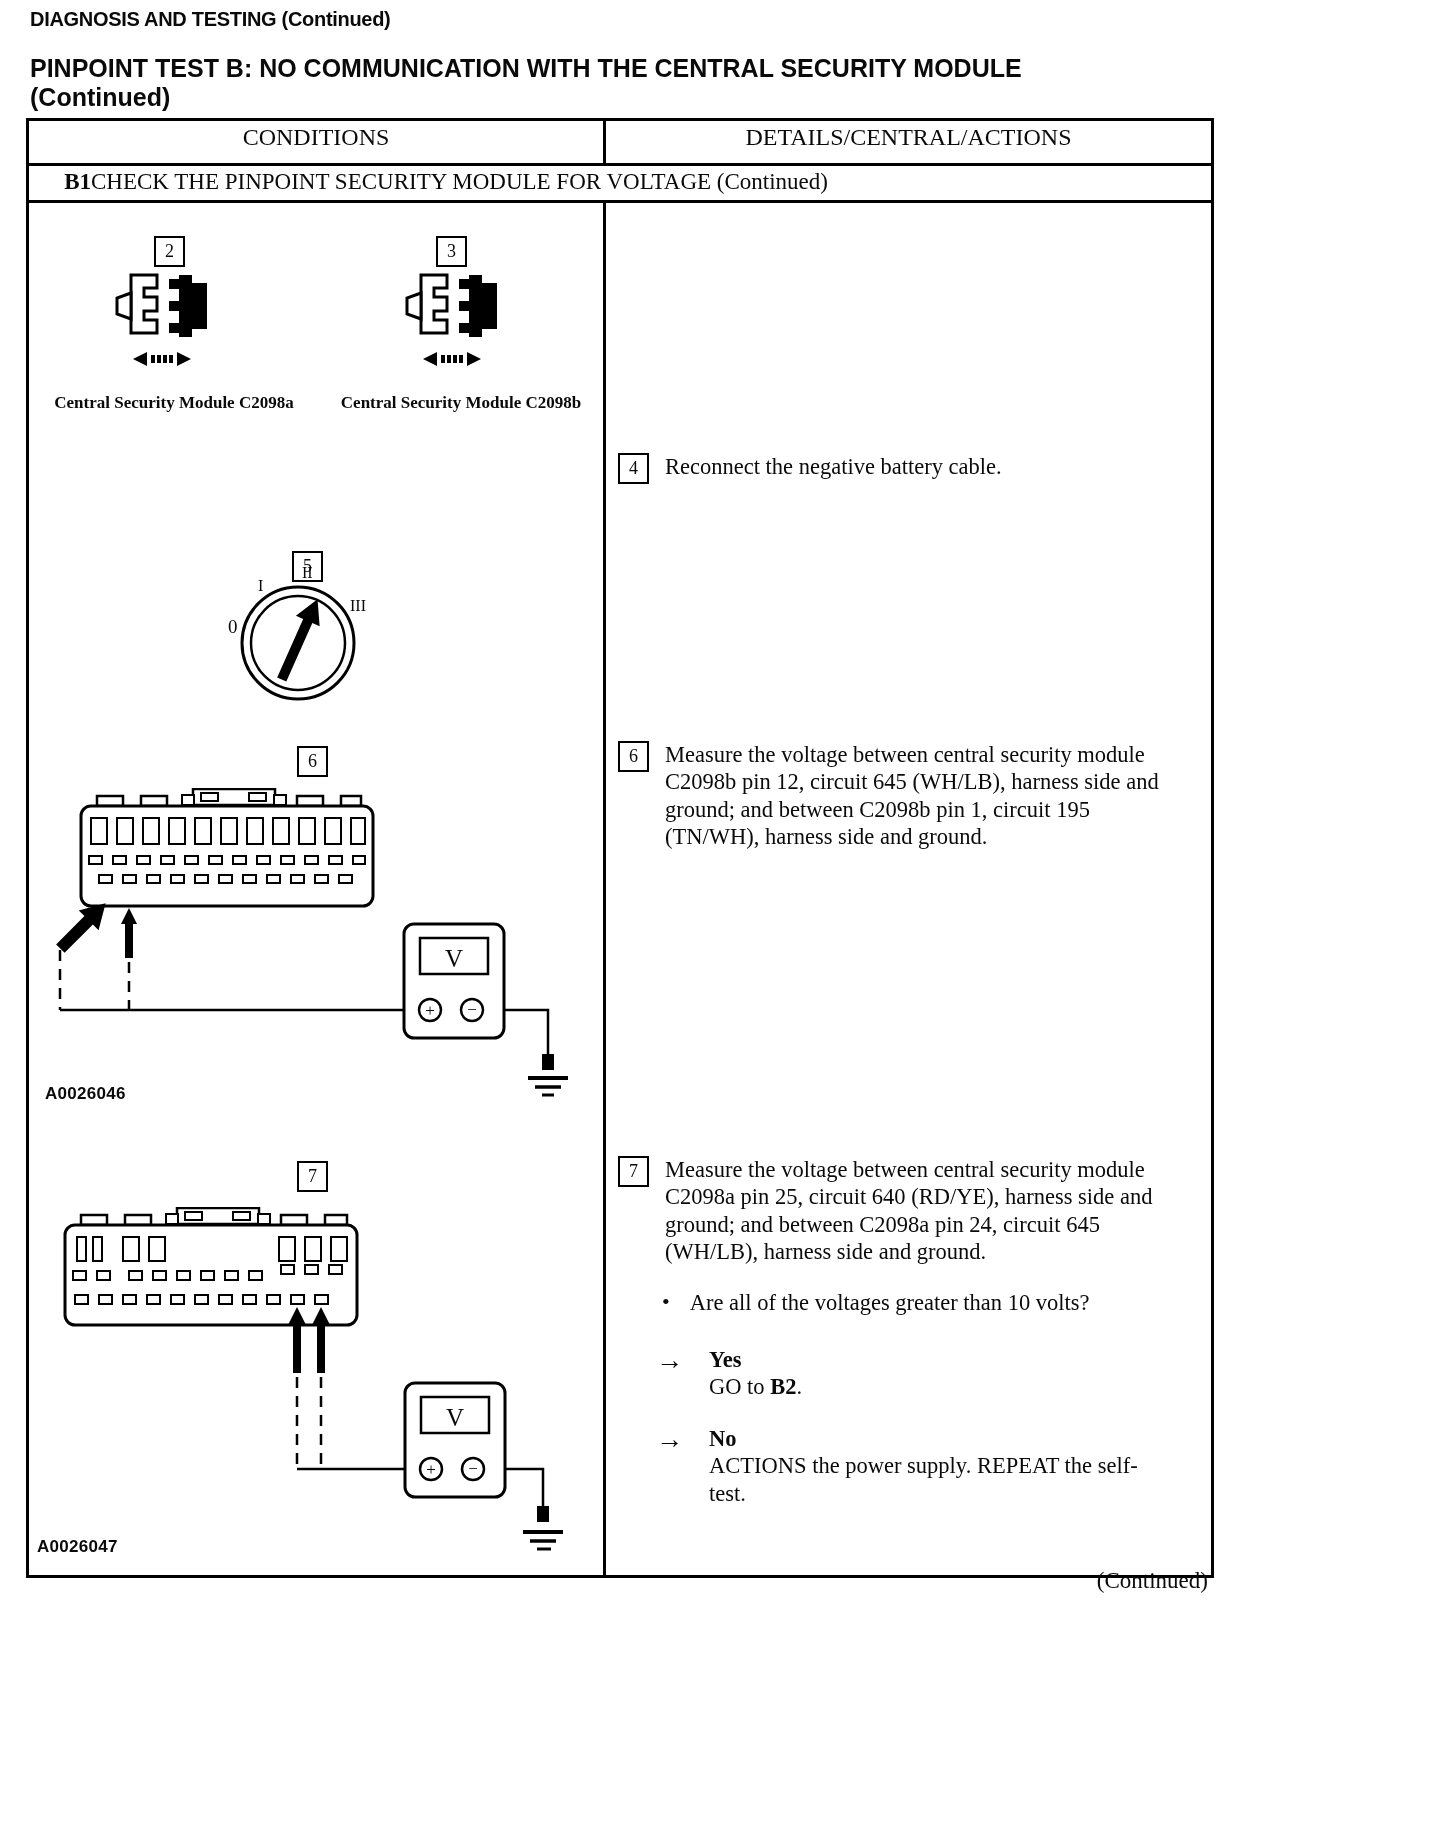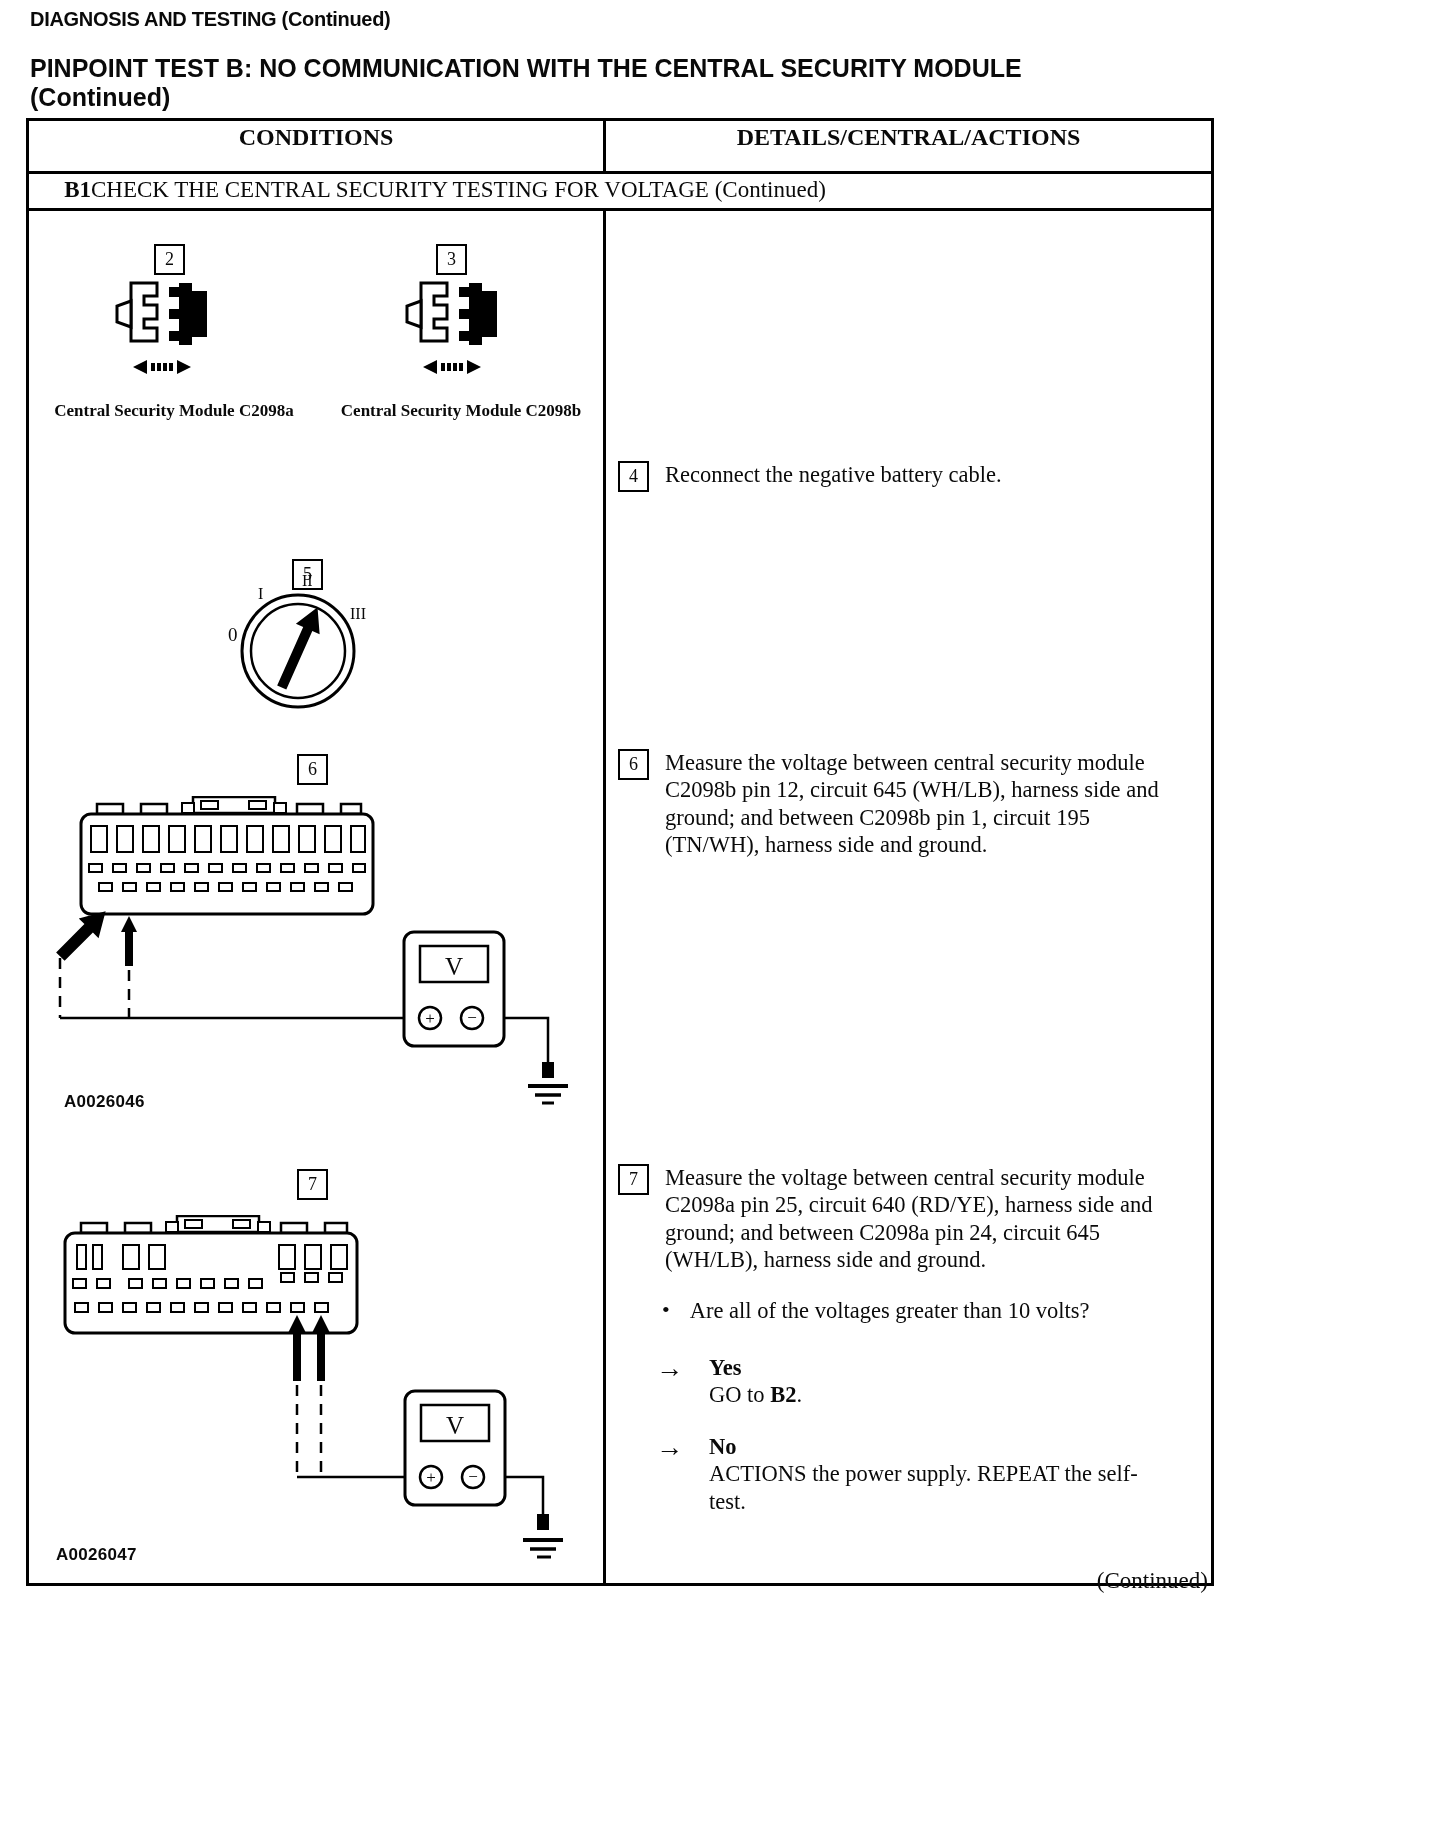--- a/index.html
+++ b/index.html
@@ -5,35 +5,35 @@
   html,body{margin:0;padding:0;}
   body{
     width:1456px;height:1822px;position:relative;background:#ffffff;color:#0a0a0a;
     font-family:"Liberation Serif",serif;-webkit-font-smoothing:antialiased;
   }
   .sheet{position:absolute;inset:0;overflow:hidden;}
   .h1{position:absolute;left:30px;top:8px;font-family:"Liberation Sans",sans-serif;font-weight:bold;font-size:20px;letter-spacing:-0.3px;}
   .h2{position:absolute;left:30px;top:54px;font-family:"Liberation Sans",sans-serif;font-weight:bold;font-size:25px;line-height:1.16;}
   .ptable{position:absolute;left:26px;top:118px;width:1182px;border:3px solid #000;background:#fff;}
   .thead{display:flex;border-bottom:3px solid #000;}
-  .th{font-weight:bold;font-size:24px;text-align:center;padding:3px 0 20px 0;}
+  .th{font-weight:normal;font-size:24px;text-align:center;padding:3px 0 12px 0;}
   .th-left{width:574px;border-right:3px solid #000;}
   .th-right{flex:1;}
   .steprow{border-bottom:3px solid #000;font-size:23px;padding:3px 10px 5px 10px;}
   .stepid{font-weight:bold;display:inline-block;width:52px;text-align:right;}
   .tbody{display:flex;height:1372px;}
   .cell{position:relative;}
   .cell-left{width:574px;border-right:3px solid #000;}
   .cell-right{flex:1;}
   .numbox{position:absolute;width:27px;height:27px;border:2px solid #000;font-size:18px;
     display:flex;align-items:center;justify-content:center;background:#fff;}
   .abs{position:absolute;}
   .caption{position:absolute;font-size:17px;font-weight:bold;text-align:center;}
   .figure{position:absolute;}
-  .figlabel{position:absolute;left:2px;font-family:"Liberation Sans",sans-serif;font-weight:bold;font-size:17px;letter-spacing:0.3px;margin-left:19px;}
+  .figlabel{position:absolute;left:2px;font-family:"Liberation Sans",sans-serif;font-weight:bold;font-size:17px;letter-spacing:0.3px;}
   .step{position:absolute;left:12px;display:flex;gap:16px;width:575px;}
   .numbox-i{flex:0 0 27px;width:27px;height:27px;border:2px solid #000;font-size:18px;
     display:flex;align-items:center;justify-content:center;background:#fff;}
   .steptext{font-size:22.5px;line-height:1.22;width:508px;}
   .qrow{position:absolute;left:56px;display:flex;gap:20px;width:520px;}
   .qbullet{font-size:22px;line-height:1.2;}
   .qtext{font-size:22.5px;line-height:1.22;width:480px;}
   .yn{position:absolute;left:50px;display:flex;gap:26px;}
   .yn-arrow{font-size:27px;line-height:1;margin-top:1px;}
   .yn-label{font-weight:bold;font-size:22.5px;line-height:1.22;}
@@ -53,21 +53,21 @@
     <div>(Continued)</div>
   </div>
 
   <div class="ptable">
     <div class="thead">
       <div class="th th-left">CONDITIONS</div>
       <div class="th th-right">DETAILS/CENTRAL/ACTIONS</div>
     </div>
 
     <div class="steprow">
-      <span class="stepid">B1</span><span class="steptitle">CHECK THE CENTRAL SECURITY TESTING FOR VOLTAGE (Continued)</span>
+      <span class="stepid">B1</span><span class="steptitle">CHECK THE PINPOINT SECURITY MODULE FOR VOLTAGE (Continued)</span>
     </div>
 
     <div class="tbody">
 
       <div class="cell cell-left">
 
         <div class="numbox" style="left:125px;top:33px">2</div>
         <div class="numbox" style="left:407px;top:33px">3</div>
 
         <svg class="abs" style="left:68px;top:58px" width="130" height="118" viewBox="0 0 130 118">

